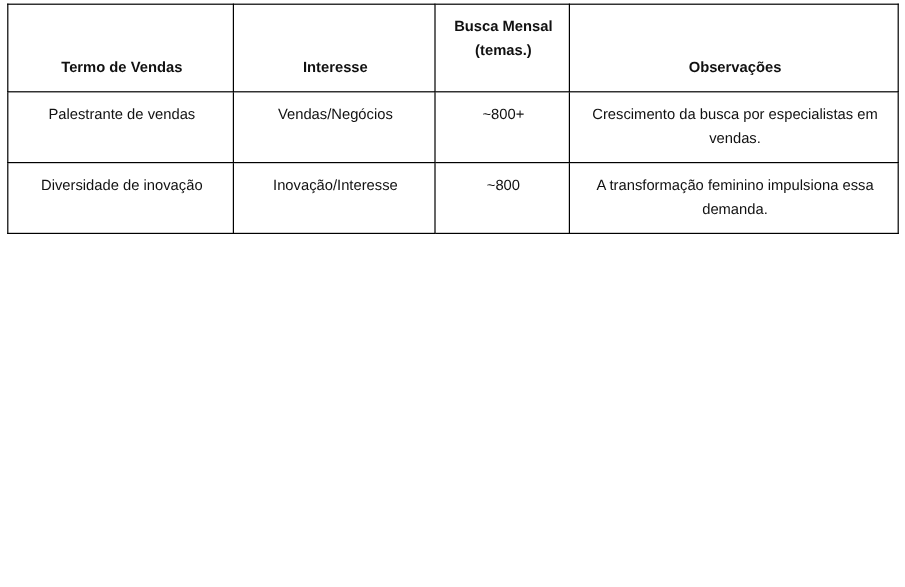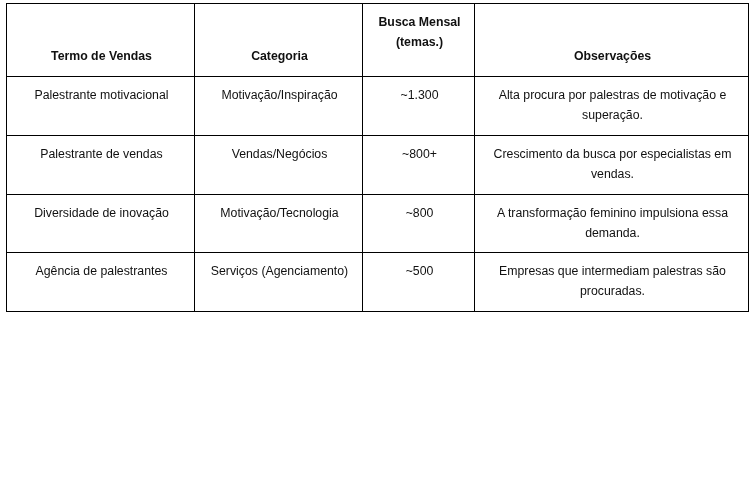--- a/index.html
+++ b/index.html
@@ -63,48 +63,36 @@
   <table class="data-table">
     <colgroup>
       <col class="c1">
         <col class="c2">
         <col class="c3">
         <col class="c4">
     </colgroup>
     <thead>
       <tr>
         <th>Termo de Vendas</th>
-        <th>Categoria</th>
+        <th>Interesse</th>
         <th class="wrap-head">
           <span class="head-line">Busca Mensal</span>
           <span class="head-line">(temas.)</span>
         </th>
         <th>Observações</th>
       </tr>
     </thead>
     <tbody>
       <tr>
-        <td>Palestrante motivacional</td>
-        <td>Motivação/Inspiração</td>
-        <td>~1.300</td>
-        <td>Alta procura por palestras de motivação e superação.</td>
-      </tr>
-      <tr>
         <td>Palestrante de vendas</td>
         <td>Vendas/Negócios</td>
         <td>~800+</td>
         <td>Crescimento da busca por especialistas em vendas.</td>
       </tr>
       <tr>
         <td>Diversidade de inovação</td>
-        <td>Motivação/Tecnologia</td>
+        <td>Inovação/Interesse</td>
         <td>~800</td>
         <td>A transformação feminino impulsiona essa demanda.</td>
-      </tr>
-      <tr>
-        <td>Agência de palestrantes</td>
-        <td>Serviços (Agenciamento)</td>
-        <td>~500</td>
-        <td>Empresas que intermediam palestras são procuradas.</td>
       </tr>
     </tbody>
   </table>
 </div>
 
 </body></html>

